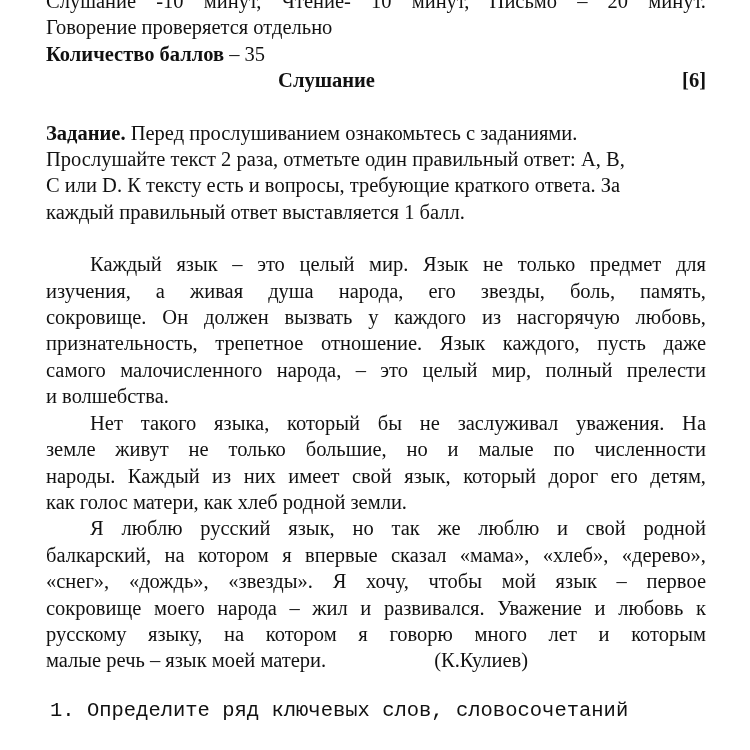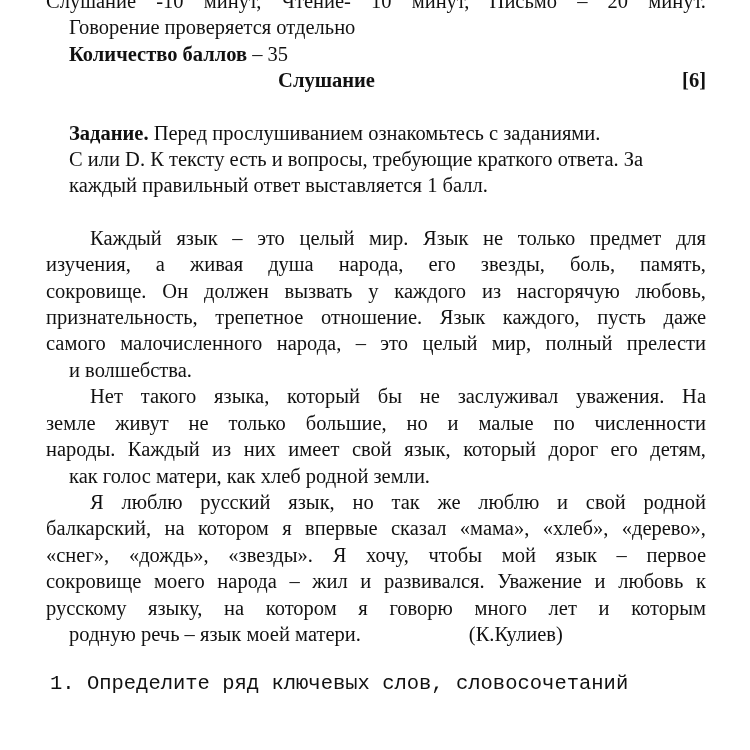--- a/index.html
+++ b/index.html
@@ -19,21 +19,20 @@
     position: absolute;
     left: 46px;
     top: -12px;
     width: 660px;
     font-size: 20.5px;
     line-height: 26.4px;
   }
   .line {
     display: block;
     white-space: nowrap;
-    margin-left: 23px;
   }
   .justify-line {
     display: block;
     text-align: justify;
     text-align-last: justify;
     white-space: normal;
   }
   .bold { font-weight: bold; }
   .indent { text-indent: 44px; }
   .row-split {
@@ -62,20 +61,21 @@
   <span class="line"><span class="bold">Количество баллов</span><span> – 35</span></span>
   <span class="line row-split bold">
     <span class="left">Слушание</span>
     <span>[6]</span>
   </span>
 
   <div class="gap"></div>
 
   <div>
     <span class="line"><span class="bold">Задание.</span><span> Перед прослушиванием ознакомьтесь с заданиями.</span></span>
+    <span class="line">Прослушайте текст 2 раза, отметьте один правильный ответ: A, B,</span>
     <span class="line">C или D.  К тексту есть и вопросы, требующие краткого ответа. За</span>
     <span class="line">каждый правильный ответ выставляется 1 балл.</span>
   </div>
 
   <div class="gap"></div>
 
   <div class="para">
     <span class="justify-line indent">Каждый язык – это целый мир.  Язык не только предмет для</span>
     <span class="justify-line">изучения, а живая душа народа, его звезды, боль, память,</span>
     <span class="justify-line">сокровище. Он должен вызвать у каждого из насгорячую любовь,</span>
@@ -90,20 +90,20 @@
     <span class="justify-line">народы. Каждый из них имеет свой язык, который дорог его детям,</span>
     <span class="line">как голос матери, как хлеб родной земли.</span>
   </div>
 
   <div class="para">
     <span class="justify-line indent">Я люблю русский язык, но так же люблю и свой родной</span>
     <span class="justify-line">балкарский, на котором я впервые сказал «мама», «хлеб», «дерево»,</span>
     <span class="justify-line">«снег», «дождь», «звезды». Я хочу, чтобы мой язык – первое</span>
     <span class="justify-line">сокровище моего народа – жил и развивался. Уважение и любовь к</span>
     <span class="justify-line">русскому языку, на котором я говорю много лет и которым</span>
-    <span class="line"><span>родную речь – язык моей матери.</span><span class="author">(К.Кулиев)</span></span>
+    <span class="line"><span>малые речь – язык моей матери.</span><span class="author">(К.Кулиев)</span></span>
   </div>
 
   <div class="gap-small"></div>
 
   <span class="question">1. Определите ряд ключевых слов, словосочетаний</span>
 
 </div>
 
 </body></html>

